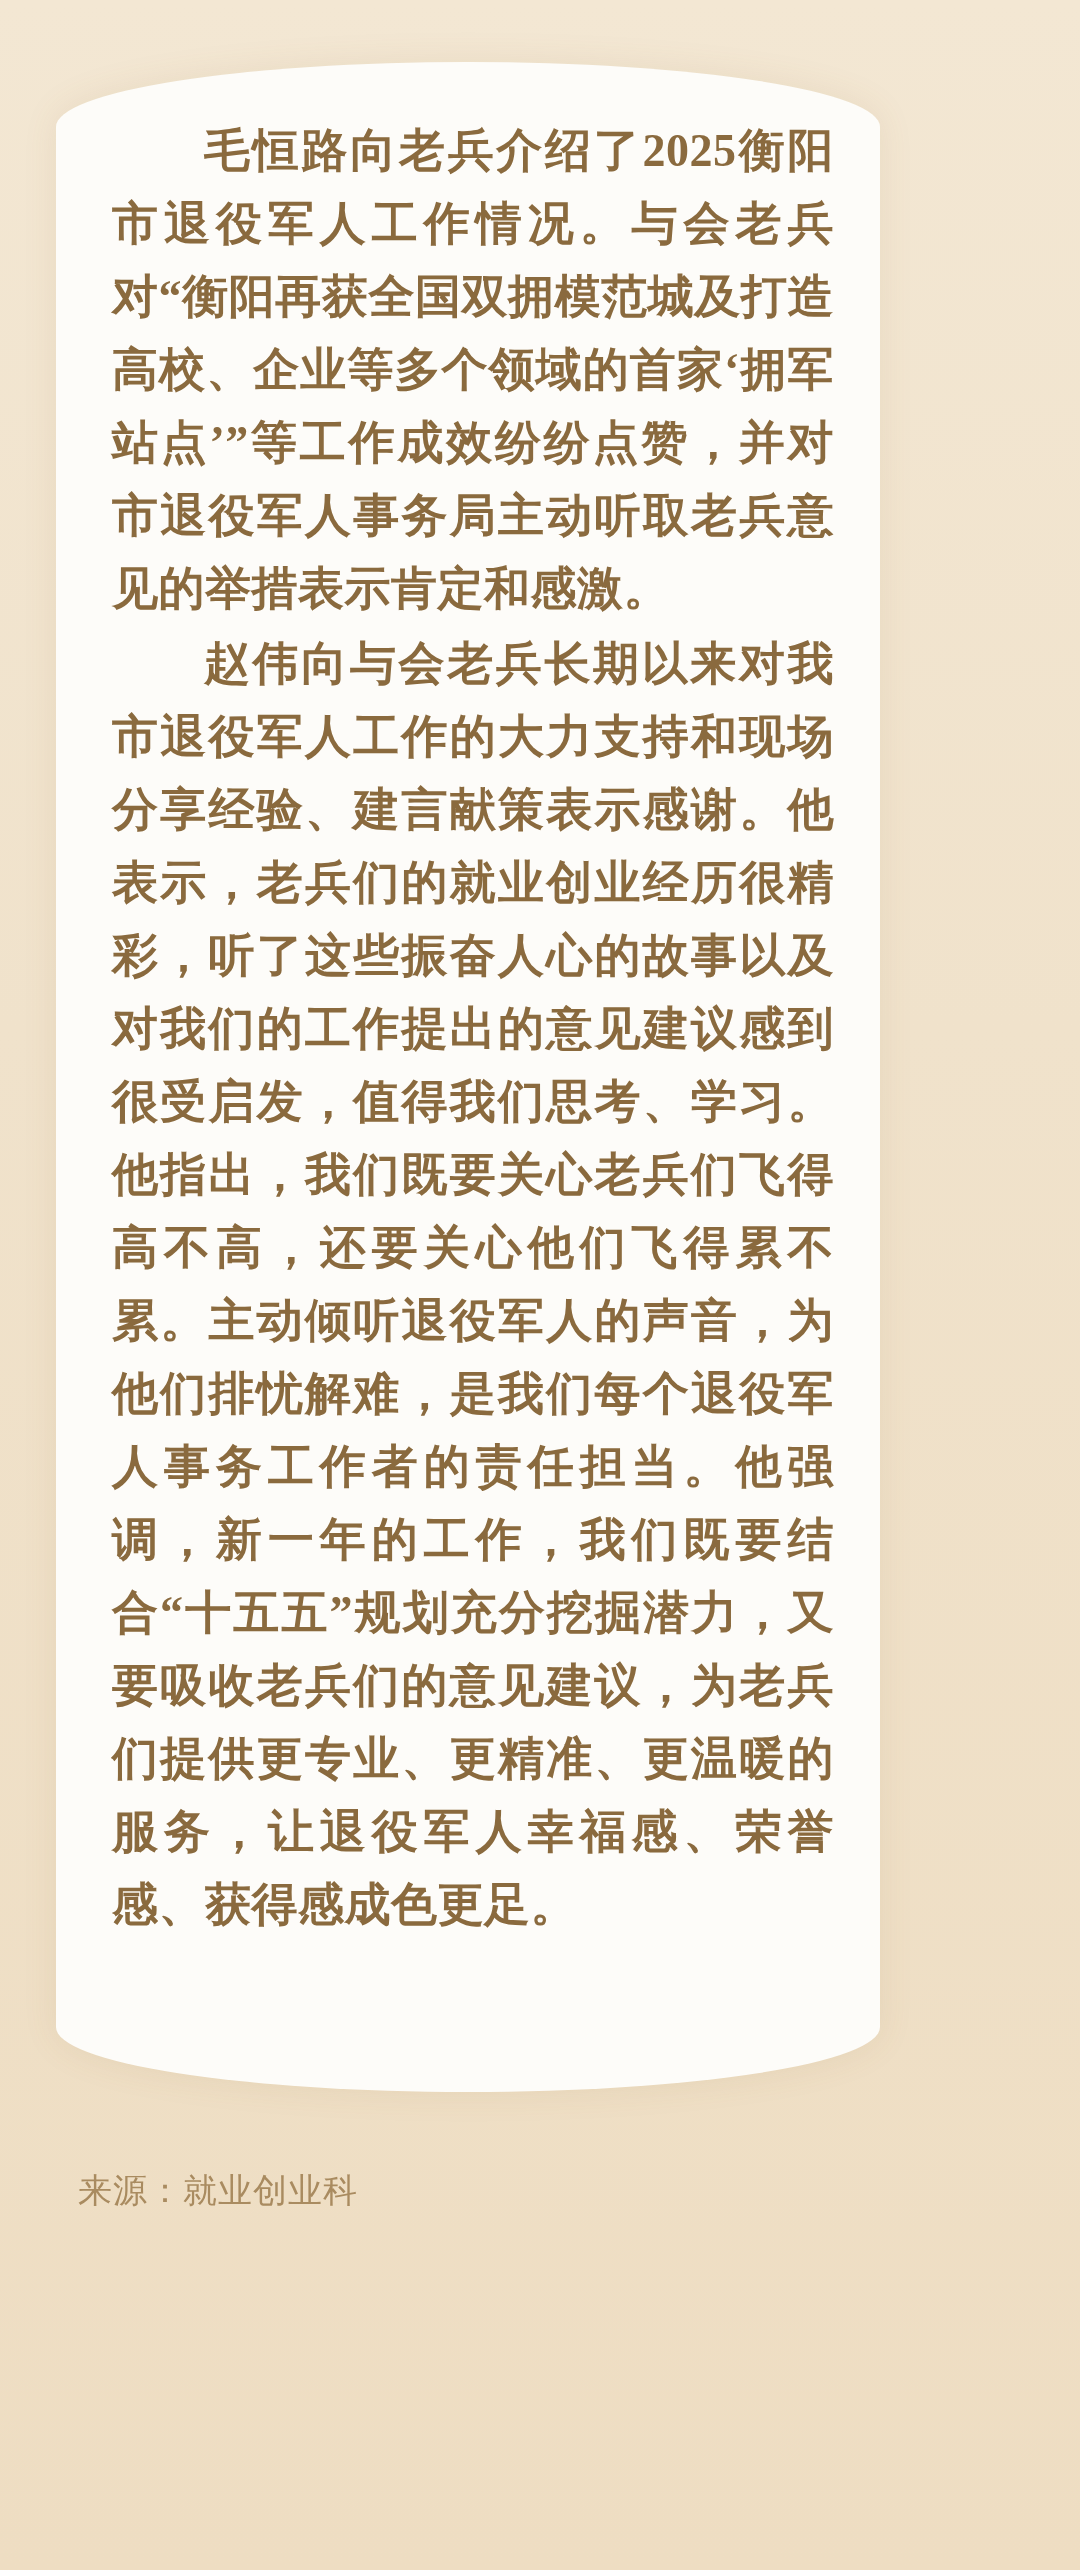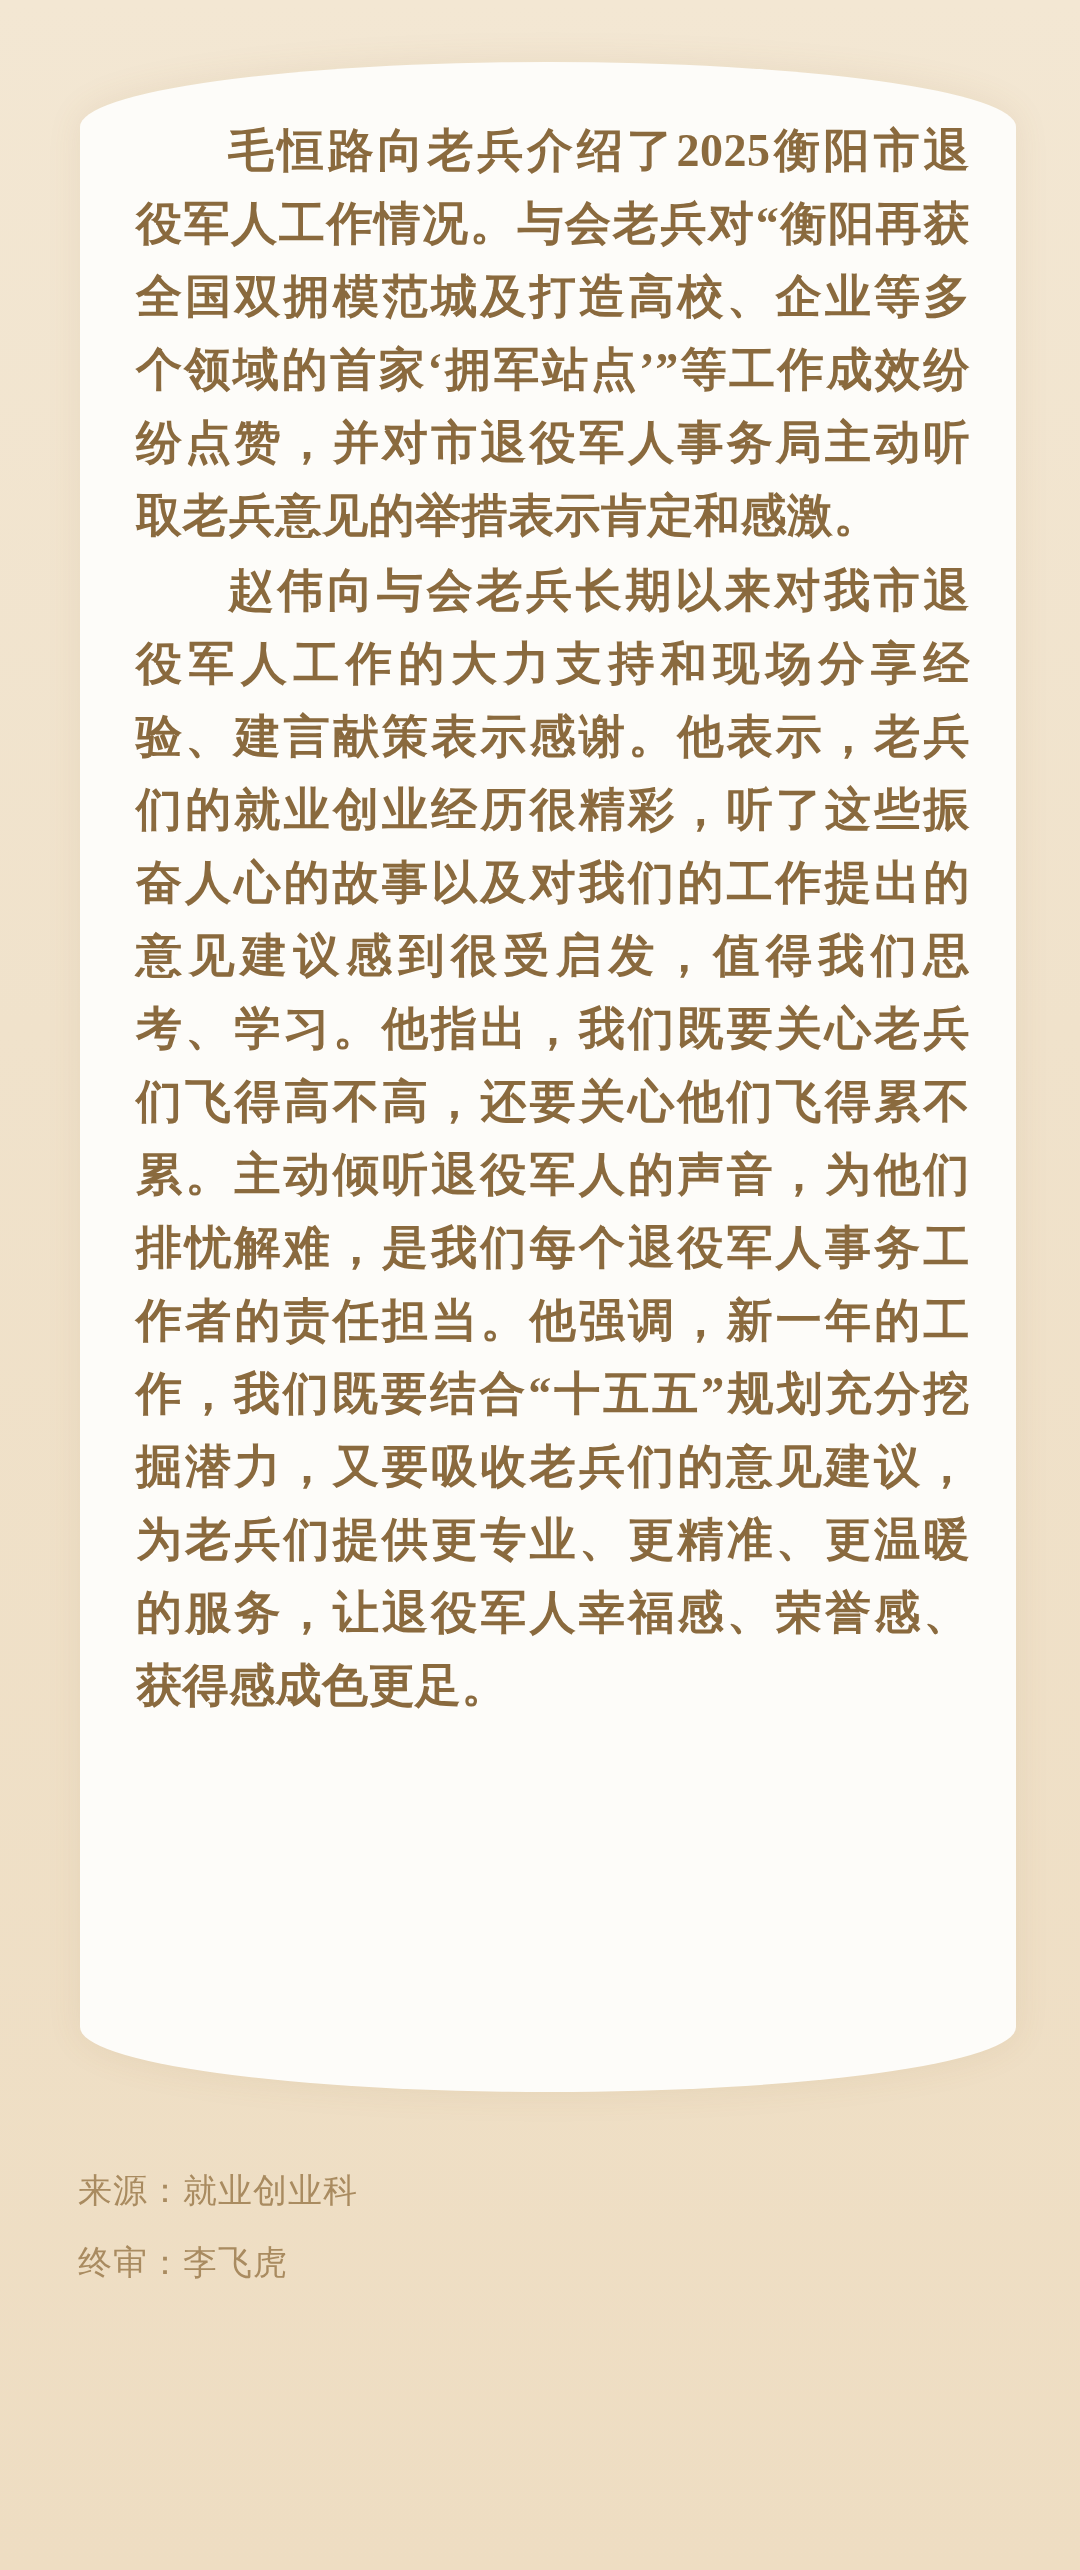--- a/index.html
+++ b/index.html
@@ -17,24 +17,25 @@
 
   .page {
     position: absolute;
     inset: 0;
     background: linear-gradient(180deg, #f3e7d3 0%, #f0e2cb 40%, #eeddc2 100%);
   }
 
   
   .card-wrap {
     position: absolute;
-    left: 80px;
+    left: 56px;
     top: 62px;
-    width: 936px;
+    width: 804px;
     height: 2030px;
+    padding-left: 20px;
   }
   .card {
     position: absolute;
     inset: 0;
     background: #fdfcf9;
     border-radius: 50% / 3.2%;
     box-shadow: 0 0 34px rgba(150, 110, 60, 0.10);
   }
   .card-inner {
     position: absolute;
@@ -94,18 +95,15 @@
         <p>毛恒路向老兵介绍了2025衡阳市退役军人工作情况。与会老兵对“衡阳再获全国双拥模范城及打造高校、企业等多个领域的首家‘拥军站点’”等工作成效纷纷点赞，并对市退役军人事务局主动听取老兵意见的举措表示肯定和感激。</p>
         <p>赵伟向与会老兵长期以来对我市退役军人工作的大力支持和现场分享经验、建言献策表示感谢。他表示，老兵们的就业创业经历很精彩，听了这些振奋人心的故事以及对我们的工作提出的意见建议感到很受启发，值得我们思考、学习。他指出，我们既要关心老兵们飞得高不高，还要关心他们飞得累不累。主动倾听退役军人的声音，为他们排忧解难，是我们每个退役军人事务工作者的责任担当。他强调，新一年的工作，我们既要结合“十五五”规划充分挖掘潜力，又要吸收老兵们的意见建议，为老兵们提供更专业、更精准、更温暖的服务，让退役军人幸福感、荣誉感、获得感成色更足。</p>
       </div>
     </div>
   </div>
 
   <div class="credits">
     <div class="credit-row">
       <span class="credit-label">来源：</span><span class="credit-value">就业创业科</span>
     </div>
-    <div class="credit-row">
-      <span class="credit-label">终审：</span><span class="credit-value">李飞虎</span>
-    </div>
   </div>
 
 </div>
 
 </body></html>

